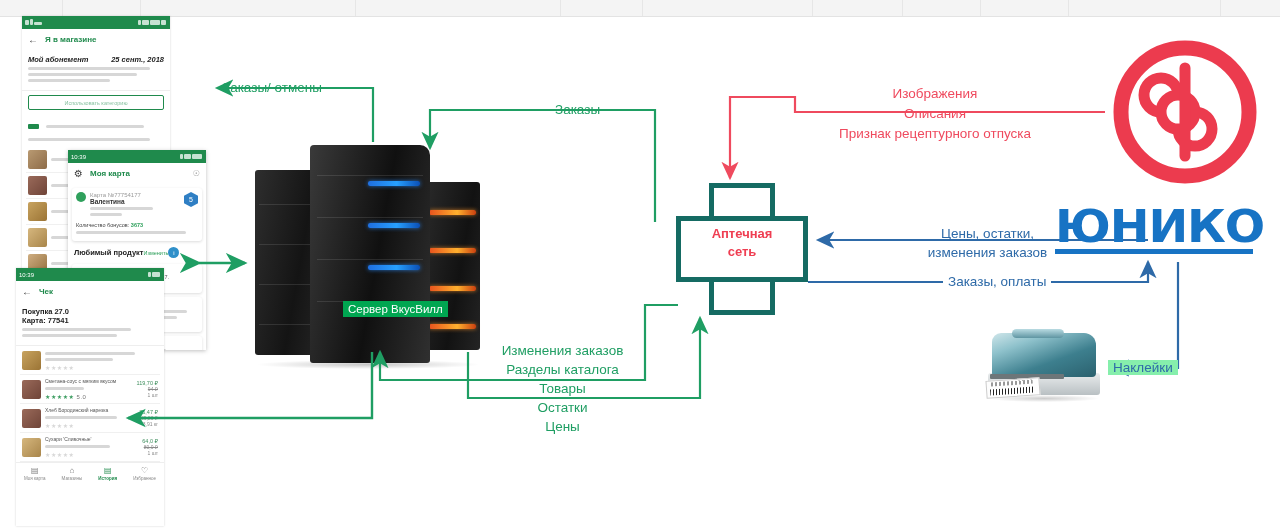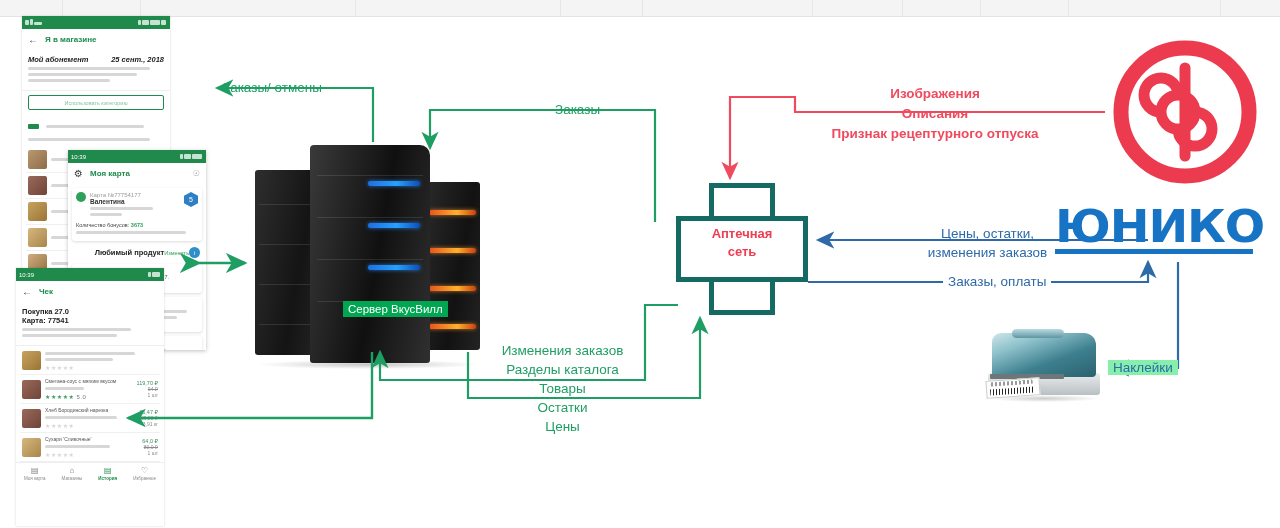--- a/index.html
+++ b/index.html
@@ -99,21 +99,21 @@
   #cross .bar{position:absolute;background:#ffffff;border:5px solid #156b63;}
   #cross .v{left:33px;top:0;width:66px;height:132px;box-sizing:border-box;}
   #cross .h{left:0;top:33px;width:132px;height:66px;box-sizing:border-box;}
   #cross .inner{position:absolute;left:38px;top:38px;width:56px;height:56px;background:#fff;}
   #cross-label{position:absolute;left:676px;top:225px;width:132px;text-align:center;
      color:#ef3e52;font-weight:bold;font-size:13px;line-height:18px;z-index:4;}
 
   
   .lbl{position:absolute;white-space:nowrap;font-size:13.5px;}
   .lbl.green{color:#1f9e63;}
-  .lbl.red{color:#ef4a5e;font-weight:bold;}
+  .lbl.red{color:#ef4a5e;}
   .lbl.blue{color:#2e6aa8;}
   .lbl.ctr{text-align:center;}
 
   
   #wires{position:absolute;left:0;top:0;width:1280px;height:528px;}
 
   
   #logo-circle{position:absolute;left:1105px;top:32px;width:160px;height:160px;}
   #yuniko{position:absolute;left:1055px;top:207px;width:210px;height:52px;}
   #yuniko .word{font-family:"DejaVu Sans",sans-serif;font-weight:bold;font-size:44px;
@@ -252,21 +252,21 @@
         <div class="blurline w35"></div>
       </div>
       <div class="hexbadge">5</div>
     </div>
     <div style="margin-top:3px;font-size:5.5px;color:#444">
       <span>Количество бонусов:</span>
       <span style="color:#2fa05c;font-weight:bold">3673</span>
     </div>
     <div class="blurline w90"></div>
   </div>
-  <div style="display:flex;justify-content:flex-end;align-items:center;padding:2px 6px">
+  <div style="display:flex;justify-content:flex-start;align-items:center;padding:2px 6px">
     <span class="h-b">Любимый продукт</span>
     <span style="font-size:5.5px;color:#2fa05c">Изменить</span>
     <span class="qricon">i</span>
   </div>
   <div class="card-box">
     <div style="display:flex;gap:4px;align-items:center">
       <div class="pthumb" style="border-radius:50%;background:#ededed"></div>
       <div style="flex:1">
         <div style="font-size:5.5px;color:#555">Подгузники размер M</div>
         <div style="font-size:5.5px;color:#555">Действует с 19.06 по 04.07.</div>

